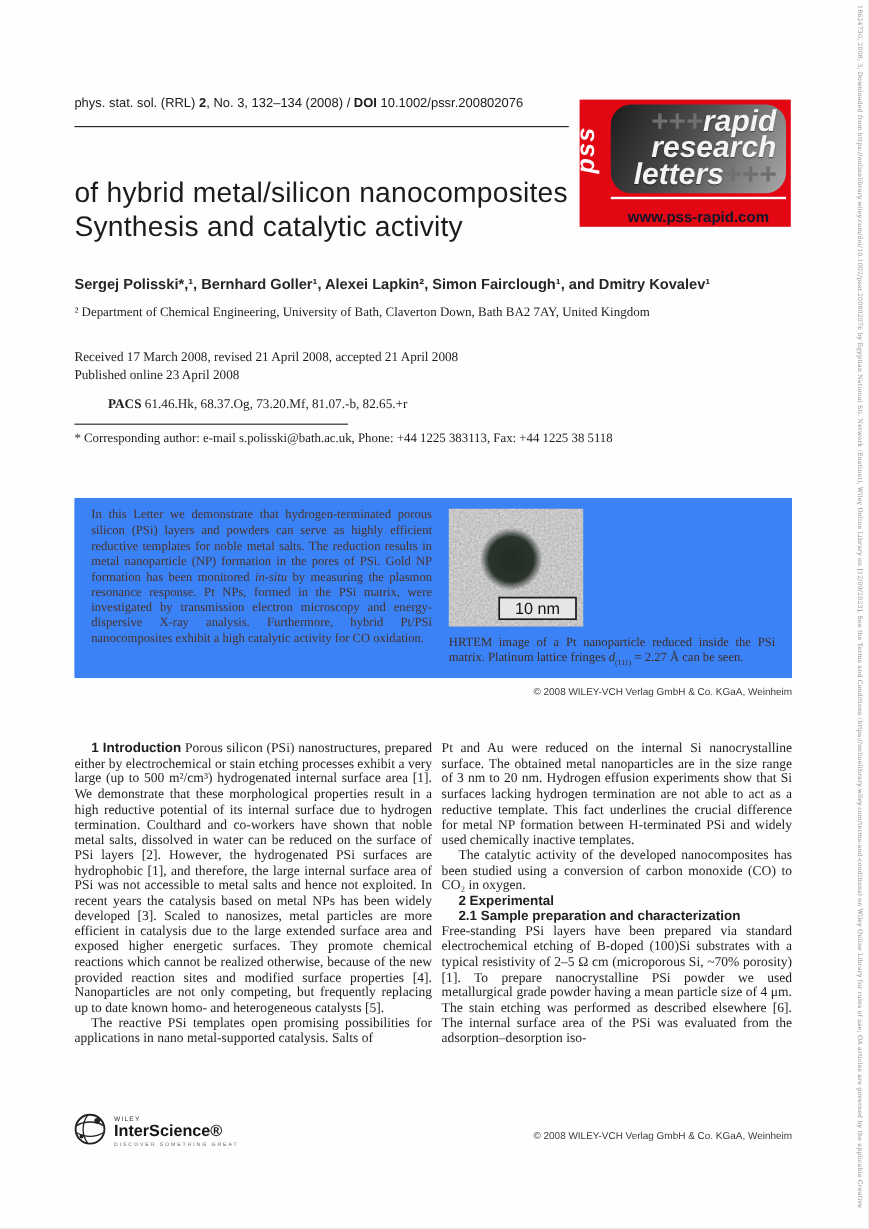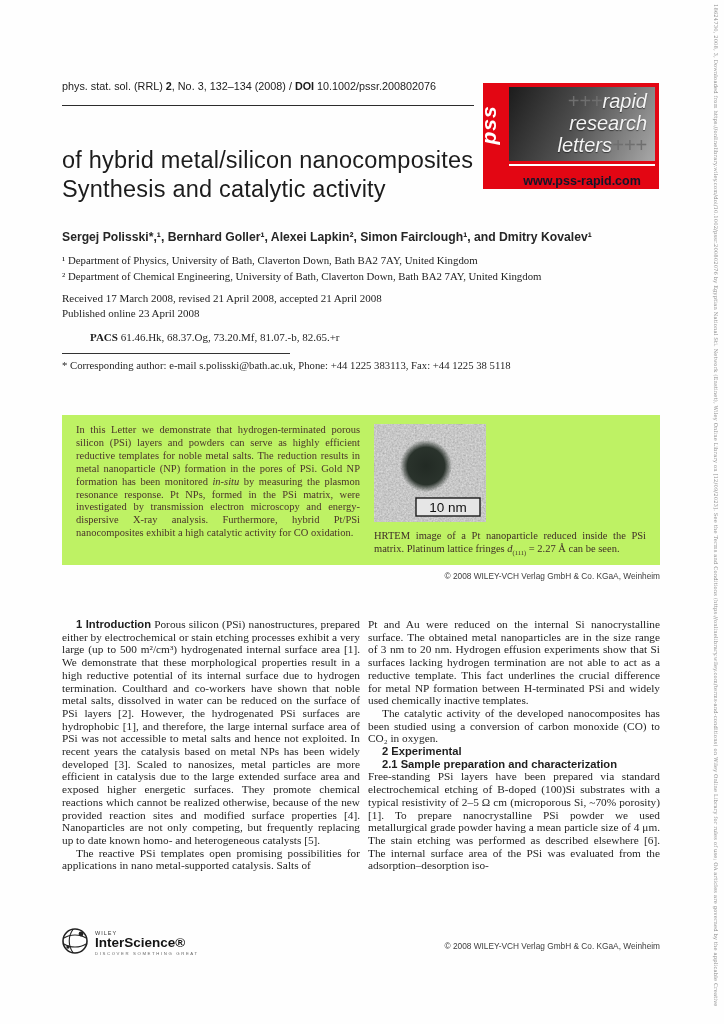--- a/index.html
+++ b/index.html
@@ -21,42 +21,42 @@
   
   .logo{position:absolute;left:483px;top:83px;width:176px;height:106px;background:#e30613;
         box-sizing:border-box;padding:4px 4px 0 0;}
   .logo-row{display:flex;height:74px;}
   .logo-pss{width:26px;position:relative;}
   .logo-pss span{position:absolute;left:-14px;top:26px;transform:rotate(-90deg);
                  font-family:"Liberation Sans",sans-serif;font-weight:700;font-style:italic;
                  font-size:21px;color:#fff;letter-spacing:1px;}
   .logo-gray{flex:1;background:linear-gradient(118deg,#1c1c1c 0%,#4e4e4e 45%,#a9a9a9 100%);
              padding:3px 8px 2px 4px;text-align:right;
-             font-family:"Liberation Sans",sans-serif;font-style:italic;font-weight:400;
-             font-size:20px;line-height:22px;color:#fff;}
+             font-family:"Liberation Sans",sans-serif;font-style:italic;font-weight:700;
+             font-size:25px;line-height:22px;color:#fff;border-radius:17px;}
   .logo-gray .plus{color:#6f6f6f;}
   .logo-gray .w{color:#f4f4f4;text-shadow:0 1px 1px rgba(0,0,0,.5);}
   .logo-sep{height:2px;background:#fff;margin:3px 0 0 26px;}
   .logo-url{margin-left:26px;text-align:center;font-family:"Liberation Sans",sans-serif;
             font-weight:700;font-size:12.5px;color:#0f172a;padding-top:8px;}
 
   
   .title{position:absolute;left:62px;top:146px;font-family:"Liberation Sans",sans-serif;
          font-size:23.5px;font-weight:500;color:#1c1c1c;line-height:1.22;letter-spacing:.2px;}
   .authors{position:absolute;left:62px;top:230px;font-family:"Liberation Sans",sans-serif;
            font-weight:700;font-size:12.2px;color:#262626;}
   .affils{position:absolute;left:62px;top:252px;font-size:10.8px;line-height:1.5;color:#222;}
   .dates{position:absolute;left:62px;top:291px;font-size:11px;line-height:1.4;}
   .pacs{position:absolute;left:62px;top:331px;font-size:11px;margin-left:28px;}
   .pacs .b{font-weight:700;}
   .foot-rule{position:absolute;left:62px;top:353px;width:228px;border-top:1px solid #333;}
   .correspond{position:absolute;left:62px;top:359px;font-size:10.7px;}
 
   
-  .abs-box{position:absolute;left:62px;top:415px;width:598px;height:150px;background:#bef264;
+  .abs-box{position:absolute;left:62px;top:415px;width:598px;height:150px;background:#3b82f6;
            box-sizing:border-box;padding:9px 14px;color:#4a332b;}
   .abs-flex{display:flex;gap:14px;}
   .abs-text{width:284px;font-size:10.5px;line-height:12.9px;text-align:justify;}
   .abs-right{width:272px;}
   .abs-caption{margin-top:7px;font-size:10.5px;line-height:13px;text-align:justify;color:#3f2e27;}
   .cap-sub{font-size:6.5px;}
   .tem{display:block;}
 
   .abs-copy{position:absolute;right:64px;top:571px;font-family:"Liberation Sans",sans-serif;
             font-size:8.3px;color:#3c3c3c;}
@@ -107,21 +107,20 @@
   </div>
 
   <div class="title">
     <div>of hybrid metal/silicon nanocomposites</div>
     <div>Synthesis and catalytic activity</div>
   </div>
 
   <div class="authors">Sergej Polisski*,¹, Bernhard Goller¹, Alexei Lapkin², Simon Fairclough¹, and Dmitry Kovalev¹</div>
 
   <div class="affils">
-    <div>¹ Department of Physics, University of Bath, Claverton Down, Bath BA2 7AY, United Kingdom</div>
     <div>² Department of Chemical Engineering, University of Bath, Claverton Down, Bath BA2 7AY, United Kingdom</div>
   </div>
 
   <div class="dates">
     <div>Received 17 March 2008, revised 21 April 2008, accepted 21 April 2008</div>
     <div>Published online 23 April 2008</div>
   </div>
 
   <div class="pacs"><span class="b">PACS</span><span> 61.46.Hk, 68.37.Og, 73.20.Mf, 81.07.-b, 82.65.+r</span></div>
 

